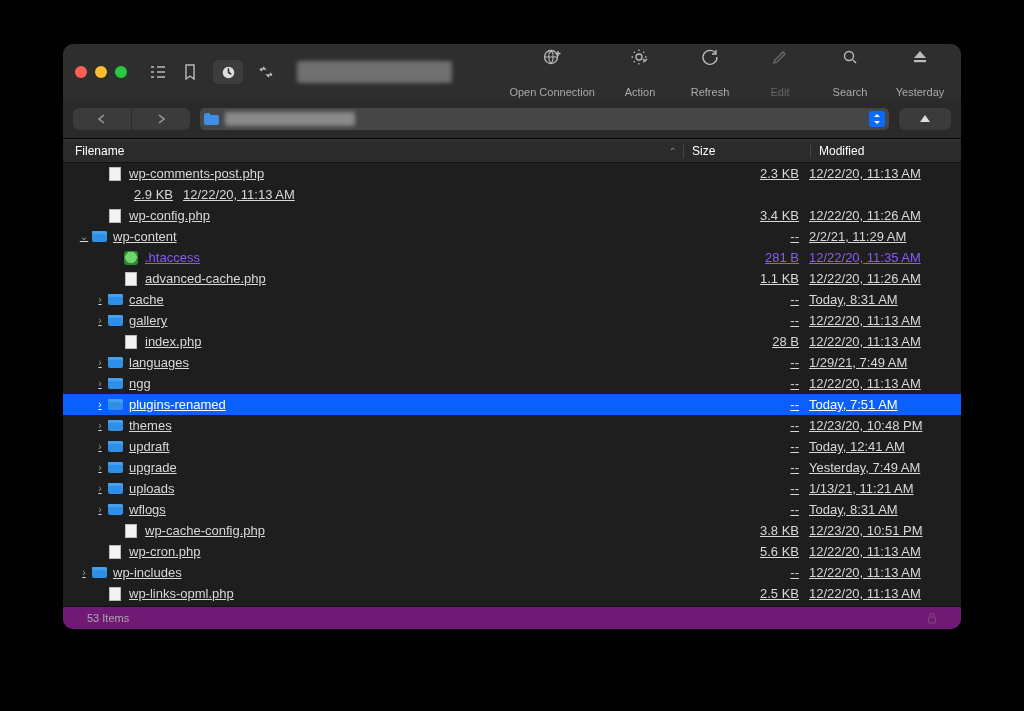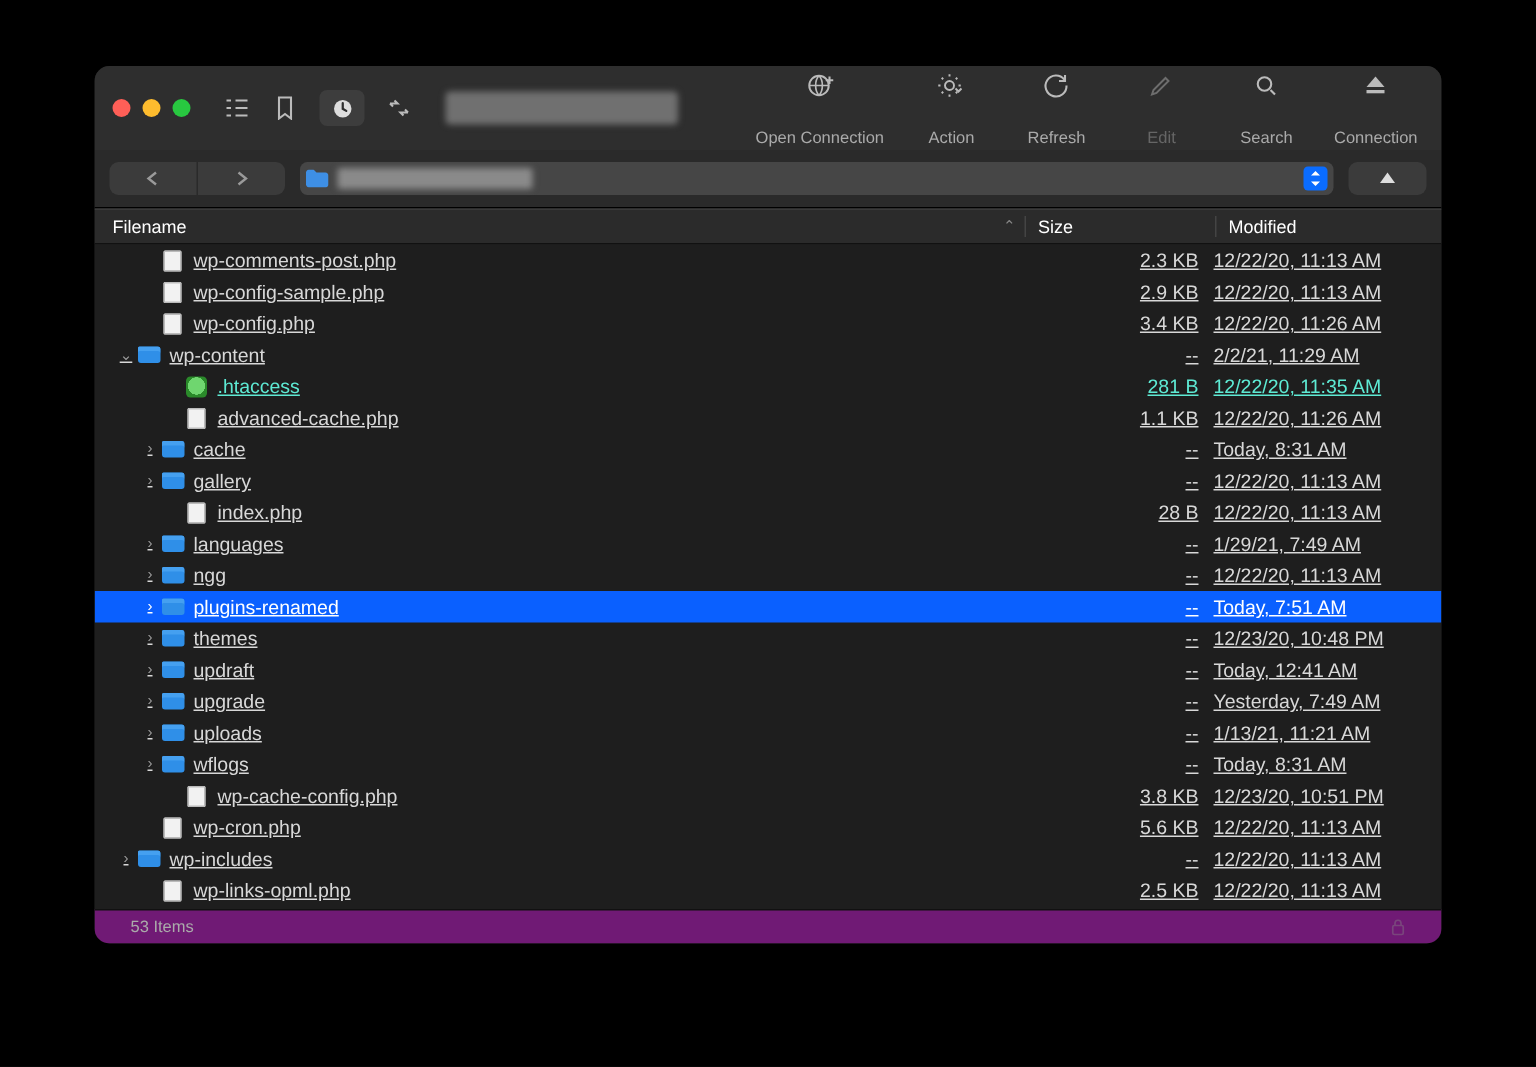--- a/index.html
+++ b/index.html
@@ -115,21 +115,21 @@
   .col-mod  { width:142px; }
   .cols > div + div { border-left: 1px solid #444; padding-left:8px;}
 
   
   .list { flex:1; overflow:hidden; background:#1e1e1e; }
   .row {
     height: 21px; display:flex; align-items:center;
     color:#d8d8d8; font-size:13px;text-decoration:underline;
   }
   .row.sel { background:#0a60ff; color:#fff; }
-  .row.dim { color:#5eead4; }
+  .row.dim { color:#8b5cf6; }
   .cell-name { flex:1; display:flex; align-items:center; overflow:hidden; }
   .cell-size { width:110px; text-align:right; padding-right:10px; font-variant-numeric: tabular-nums;}
   .cell-mod  { width:142px; padding-right:10px; font-variant-numeric: tabular-nums; white-space:nowrap;}
   .indent { display:inline-block; }
   .disclose { width:14px; text-align:center; color:#9a9a9a; font-size:10px; display:inline-block;}
   .row.sel .disclose { color:#fff; }
   .ficon { width:16px; height:16px; margin-right:6px; display:inline-flex; align-items:center; justify-content:center;}
   .ficon.folder::before {
     content:""; width:15px; height:11px; background:#2f8fe8; border-radius:1px 2px 2px 2px;
     box-shadow: inset 0 3px 0 #45a0f0;
@@ -246,21 +246,21 @@
       </div>
       <div class="lbl">Search</div>
     </div>
     <div class="tb-item">
       <div class="ico">
         <svg width="18" height="16" viewBox="0 0 18 16">
             <path d="M9 2l6 7H3z" fill="#bbb"></path>
             <rect x="3" y="11" width="12" height="2.2" fill="#bbb"></rect>
           </svg>
       </div>
-      <div class="lbl">Connection</div>
+      <div class="lbl">Yesterday</div>
     </div>
   </div>
 
   <div class="navbar">
     <div class="nav-seg">
       <button>
           <svg width="10" height="10" viewBox="0 0 10 10">
             <path d="M7 1L2 5l5 4" fill="none" stroke="#9a9a9a" stroke-width="1.6"></path>
           </svg>
         </button>
@@ -304,26 +304,20 @@
         <div class="cell-name">
           <span class="indent" style="width: 30px;"></span>
           <span class="disclose"></span>
           <span class="ficon file"></span>
           <span class="fname">wp-comments-post.php</span>
         </div>
         <div class="cell-size">2.3 KB</div>
         <div class="cell-mod">12/22/20, 11:13 AM</div>
       </div>
       <div class="row">
-        <div class="cell-name">
-          <span class="indent" style="width: 30px;"></span>
-          <span class="disclose"></span>
-          <span class="ficon file"></span>
-          <span class="fname">wp-config-sample.php</span>
-        </div>
         <div class="cell-size">2.9 KB</div>
         <div class="cell-mod">12/22/20, 11:13 AM</div>
       </div>
       <div class="row">
         <div class="cell-name">
           <span class="indent" style="width: 30px;"></span>
           <span class="disclose"></span>
           <span class="ficon file"></span>
           <span class="fname">wp-config.php</span>
         </div>

